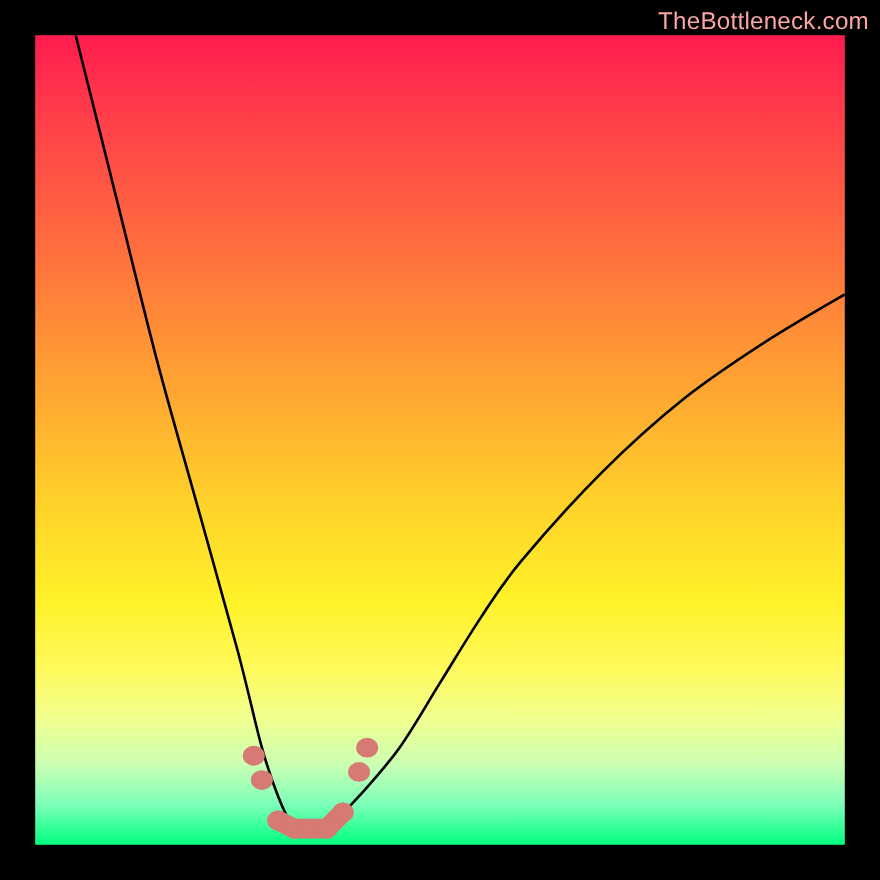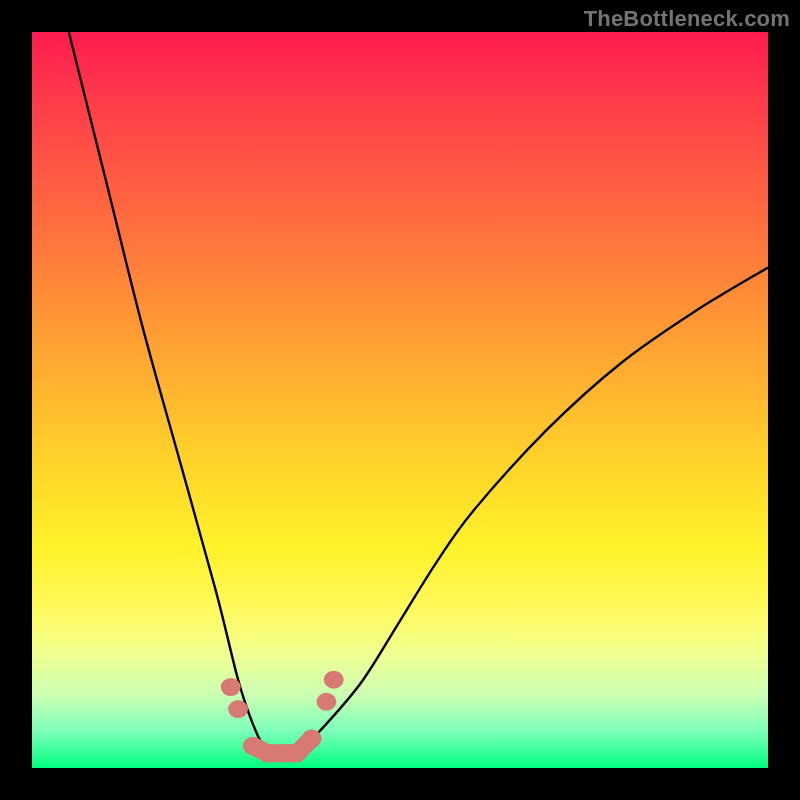--- a/index.html
+++ b/index.html
@@ -35,23 +35,23 @@
       #f3ff8d 84%,
       #ccffb3 90%,
       #7dffba 95%,
       #00ff7f 100%
     );
   }
   .watermark {
     position: absolute;
     top: 6px;
     right: 10px;
-    color: #737373;
+    color: #fca5a5;
     font-size: 22px;
-    font-weight: 700;
+    font-weight: 400;
     letter-spacing: 0.2px;
     user-select: none;
   }
   svg.overlay {
     position: absolute;
     left: 0;
     top: 0;
     width: 736px;
     height: 736px;
   }

